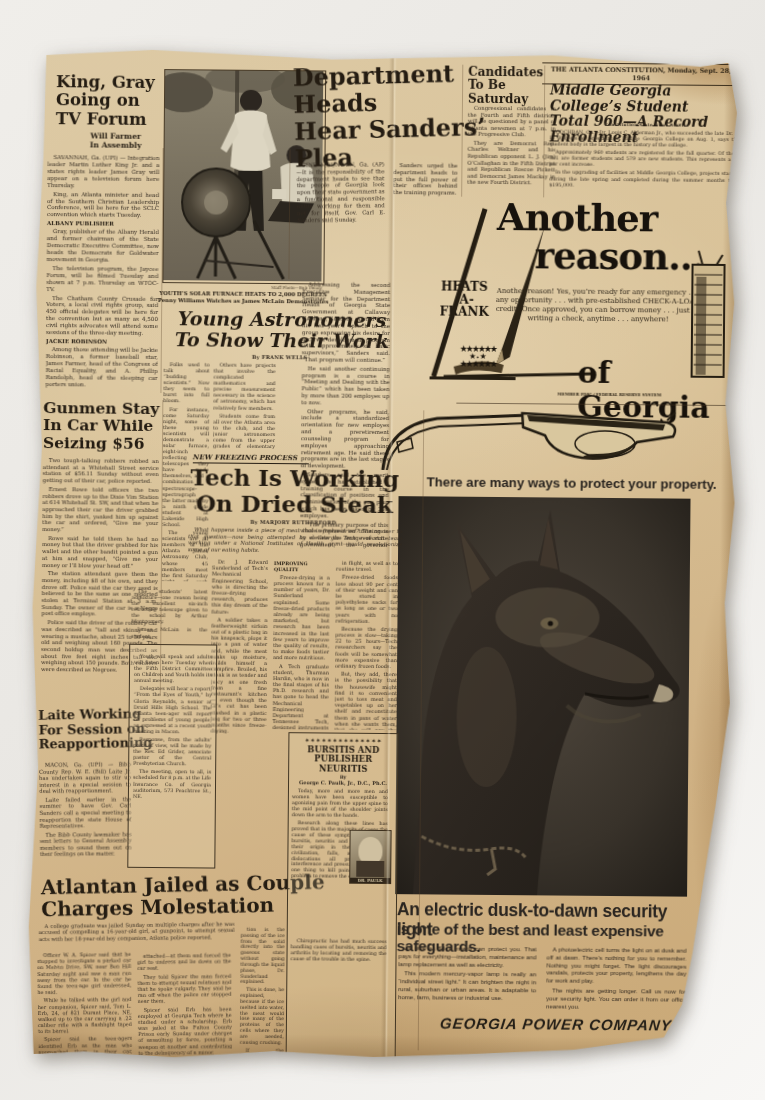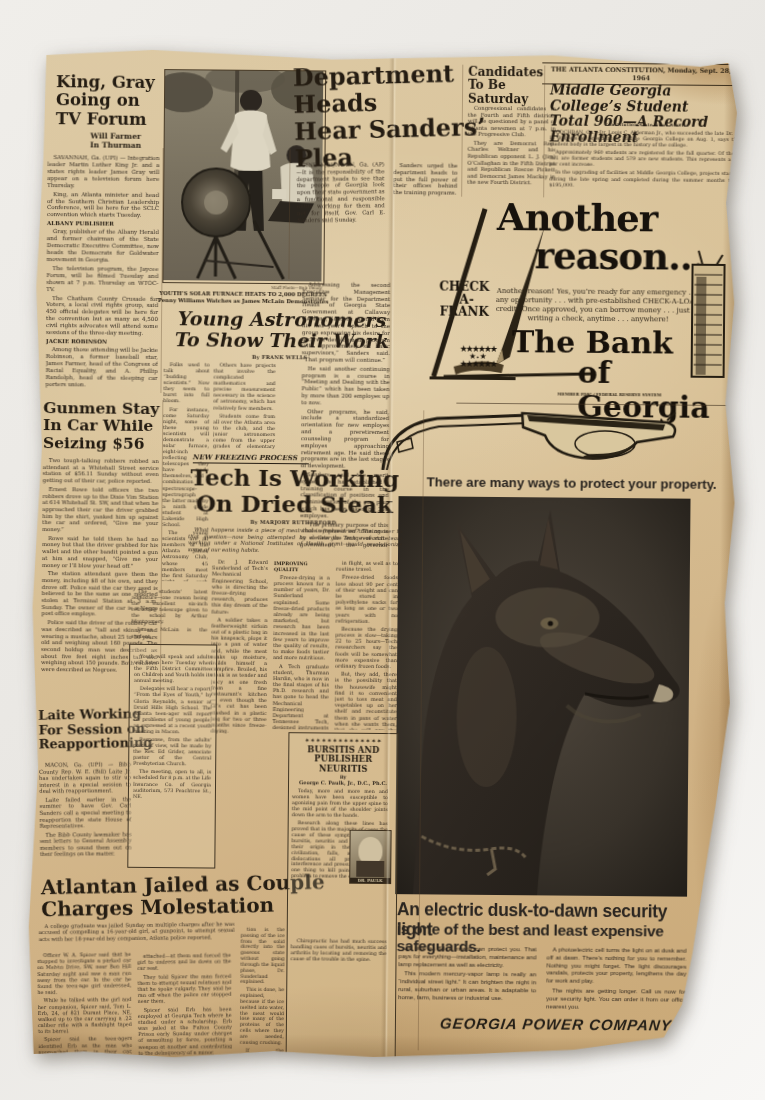--- a/index.html
+++ b/index.html
@@ -50,21 +50,21 @@
   <div class="abs" style="left:510px;top:11px;width:198px;font-size:6.4px;font-weight:bold;text-align:center;
               border-top:1px solid #3c2f1d;border-bottom:1px solid #3c2f1d;padding:2px 0;color:#2c2315;">THE ATLANTA CONSTITUTION, Monday, Sept. 28, 1964</div>
 
   <div class="abs hl" style="left:24px;top:26px;width:122px;font-size:16.5px;">
     <div>King, Gray</div>
     <div>Going on</div>
     <div>TV Forum</div>
   </div>
   <div class="abs hl" style="left:30px;top:85px;width:108px;font-size:7.6px;text-align:center;">
     <div>Will Farmer</div>
-    <div>In Thurman</div>
+    <div>In Assembly</div>
   </div>
   <div class="col" style="left:16px;top:107px;width:112px;height:238px;font-size:5.6px;">
     <div>
           <p>SAVANNAH, Ga. (UPI) — Integration leader Martin Luther King Jr. and a states rights leader James Gray will appear on a television forum here Thursday.</p>
           <p>King, an Atlanta minister and head of the Southern Christian Leadership Conference, will be here for the SCLC convention which starts Tuesday.</p>
         </div>
     <div class="crosshead">ALBANY PUBLISHER</div>
     <div>
           <p>Gray, publisher of the Albany Herald and former chairman of the State Democratic Executive Committee, now heads the Democrats for Goldwater movement in Georgia.</p>
           <p>The television program, the Jaycee Forum, will be filmed Tuesday and shown at 7 p.m. Thursday on WTOC-TV.</p>
@@ -187,21 +187,21 @@
           <p>Approximately 960 students are registered for the fall quarter. Of these 381 are former students and 579 are new students. This represents a 26 per cent increase.</p>
           <p>In the upgrading of facilities at Middle Georgia College, projects started during the late spring and completed during the summer months total $195,000.</p>
         </div>
   </div>
 
   <div class="abs" style="left:400px;top:148px;width:306px;height:200px;">
     <div class="abs hl" style="left:66px;top:-2px;font-size:37px;letter-spacing:-1px;color:#17120c;">Another</div>
     <div class="abs hl" style="left:104px;top:36px;font-size:37px;letter-spacing:-1px;color:#17120c;">reason...</div>
     <div class="abs" style="left:62px;top:88px;width:212px;font-size:7px;text-align:center;line-height:1.3;color:#261e13;">Another reason! Yes, you’re ready for any emergency . . . any opportunity . . . with pre-established CHECK-A-LOAN credit! Once approved, you can borrow money . . . just by writing a check, anytime . . . anywhere!</div>
     <div class="abs hl" style="left:6px;top:82px;width:56px;font-size:12px;text-align:center;line-height:1.05;color:#1b150d;">
-      <div>CHECK</div>
+      <div>HEATS</div>
       <div>-A-</div>
       <div>FRANK</div>
     </div>
 
     <svg class="abs" style="left:-6px;top:8px;" width="170" height="190" viewBox="0 0 170 190">
       <path d="M60,2 L10,170" stroke="#241d12" stroke-width="5" fill="none"></path>
       <path d="M120,18 L78,142 L72,158 L86,150 Z" fill="#2a2215"></path>
       <path d="M78,142 L72,158 L80,153 Z" fill="#a6916a"></path>
       <path d="M30,160 Q60,150 80,158 L78,166 Q50,160 32,168 Z" fill="#4a3c26"></path>
       <path d="M20,170 L168,166" stroke="#241d12" stroke-width="3"></path>
@@ -224,21 +224,20 @@
       <rect x="14" y="28" width="10" height="98" fill="#2c2315" opacity=".55"></rect>
       <line x1="20" y1="16" x2="16" y2="2" stroke="#241d12" stroke-width="2"></line>
       <line x1="34" y1="16" x2="40" y2="6" stroke="#241d12" stroke-width="2"></line>
     </svg>
 
     <div class="abs" style="left:26px;top:146px;width:44px;height:40px;font-size:9px;color:#1b150d;text-align:center;line-height:.9;">
       <div style="letter-spacing:-2px;">★★★★★★</div>
       <div style="font-size:8px;">★<span style="font-size:4px;">✦</span>★</div>
       <div style="letter-spacing:-2px;">★★★★★★</div>
     </div>
-    <div class="abs hl" style="left:82px;top:126px;font-size:30px;color:#17110a;">The Bank</div>
     <div class="abs hl" style="left:148px;top:156px;font-size:30px;color:#17110a;">of Georgia</div>
     <div class="abs" style="left:90px;top:192px;width:180px;font-size:4px;font-weight:bold;text-align:center;color:#2c2315;">MEMBER FDIC / FEDERAL RESERVE SYSTEM</div>
     <div class="abs" style="left:0;top:178px;width:86px;height:3px;background:#241d12;"></div>
   </div>
   <div class="hrule" style="left:427px;top:352px;width:278px;"></div>
 
   <svg class="abs" style="left:348px;top:358px;" width="318" height="62" viewBox="0 0 318 62">
     <path d="M6,62 Q10,18 60,10 L150,6" stroke="#221c12" stroke-width="3" fill="none"></path>
     <path d="M10,62 Q16,26 62,18 L148,14" stroke="#221c12" stroke-width="2" fill="none"></path>
     <path d="M20,34 L34,30 L36,40 L22,44 Z" fill="none" stroke="#221c12" stroke-width="1.5"></path>

